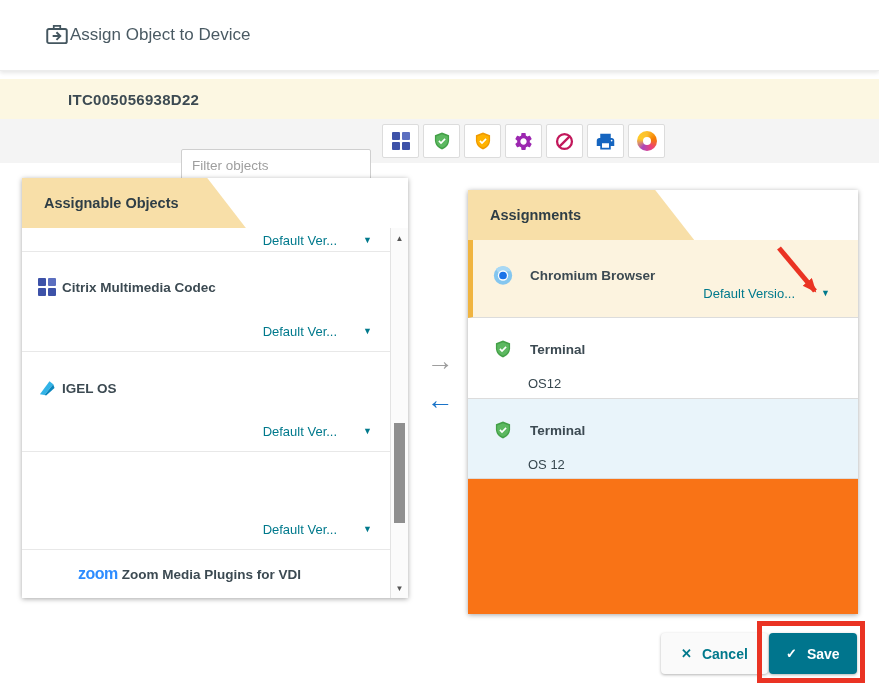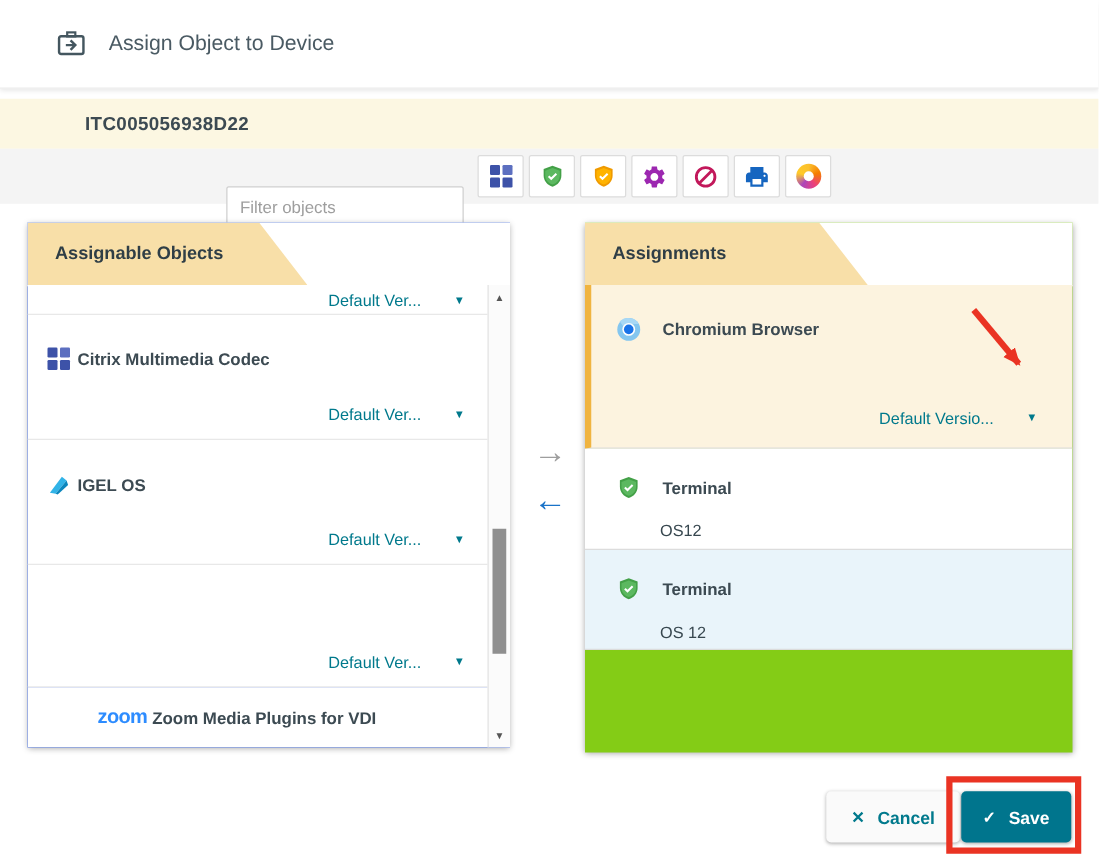--- a/index.html
+++ b/index.html
@@ -2,21 +2,21 @@
 <html><head>
 <meta charset="utf-8">
 <style>
   html,body{margin:0;padding:0;background:#fff;}
   .stage{position:relative;width:879px;height:690px;background:#fff;overflow:hidden;
          font-family:"Liberation Sans",sans-serif;color:#37474f;}
 
   
   .app-header{position:absolute;top:0;left:0;width:100%;height:71px;background:#fff;
     border-bottom:1px solid #ececec;box-shadow:0 2px 4px rgba(0,0,0,.10);
-    display:flex;align-items:center;gap:17px;padding-left:44px;box-sizing:border-box;z-index:4;}
+    display:flex;align-items:center;padding-left:44px;box-sizing:border-box;z-index:4;}
   .hdr-icon{display:flex;align-items:center;}
   .dialog-title{margin:0;font-size:17px;font-weight:500;color:#4a5a63;}
 
   
   .device-bar{position:absolute;top:79px;left:0;width:100%;height:40px;background:#fcf7e2;
     display:flex;align-items:center;padding-left:68px;box-sizing:border-box;
     font-size:15px;font-weight:700;color:#3c4a52;letter-spacing:.3px;}
 
   
   .filter-bar{position:absolute;top:119px;left:0;width:100%;height:44px;background:#f4f4f4;
@@ -33,21 +33,21 @@
   .sq i{background:#3d52a8;border-radius:1px;}
   .sq i:nth-child(2){background:#5c6fc0;}
   .pinwheel{width:20px;height:20px;border-radius:50%;position:relative;
     background:conic-gradient(#fbc02d,#f57c00,#ec407a,#ab47bc,#ffca28,#fbc02d);}
   .pinwheel::after{content:'';position:absolute;inset:6px;border-radius:50%;background:#fff;}
   .zoom-logo{color:#2d8cff;font-weight:700;font-size:16px;letter-spacing:-.5px;line-height:1;}
 
   
   .panel{position:absolute;background:#1d4ed8;box-shadow:0 1px 5px rgba(0,0,0,.35);}
   .panel.left{left:22px;top:178px;width:386px;height:420px;}
-  .panel.right{left:468px;top:178px;width:390px;height:424px;background:#84cc16;}
+  .panel.right{left:468px;top:190px;width:390px;height:424px;background:#f97316;}
   .panel-header{position:relative;height:50px;background:#fff;overflow:hidden;border-bottom:1px solid #eee;}
   .ribbon{position:absolute;inset:0;background:#f8dfa8;clip-path:polygon(0 0,48% 0,58% 100%,0 100%);}
   .ptitle{position:relative;z-index:1;line-height:50px;padding-left:22px;
     font-size:14.5px;font-weight:700;color:#2f3e46;}
   .list{position:absolute;top:50px;left:0;right:0;bottom:0;overflow:hidden;}
 
   
   .obj-row{position:relative;background:#fff;border-bottom:1px solid #e8e8e8;box-sizing:border-box;}
   .row-partial{height:24px;}
   .row-std{height:100px;}
@@ -74,21 +74,21 @@
   
   .transfer{position:absolute;left:420px;top:348px;width:40px;display:flex;flex-direction:column;
     gap:12px;align-items:center;}
   .t-arrow{font-size:27px;font-weight:700;line-height:1;cursor:pointer;}
   .t-arrow.right{color:#9e9e9e;}
   .t-arrow.left{color:#1a73c8;}
 
   
   .assign-row{position:relative;box-sizing:border-box;border-bottom:1px solid #dcdcdc;}
   .assign-row .name-row{padding:20px 0 0 24px;gap:16px;}
-  .row-selected{height:131px;background:#fcf3df;border-left:5px solid #f0b440;}
+  .row-selected{height:78px;background:#fcf3df;border-left:5px solid #f0b440;}
   .row-selected .name-row{padding-left:19px;padding-top:24px;}
   .row-terminal{height:81px;background:#fff;}
   .row-chromium2{height:80px;background:#e9f4fa;}
   .subtitle{margin:16px 0 0 60px;font-size:13px;font-weight:400;color:#37474f;}
   .row-selected .version{right:28px;bottom:16px;}
 
   
   .cancel-btn{position:absolute;left:661px;top:633px;height:41px;padding:0 20px;border:none;
     border-radius:4px;background:#fafafa;box-shadow:0 1px 3px rgba(0,0,0,.30);color:#00798c;
     font-family:"Liberation Sans",sans-serif;font-size:14px;font-weight:700;

